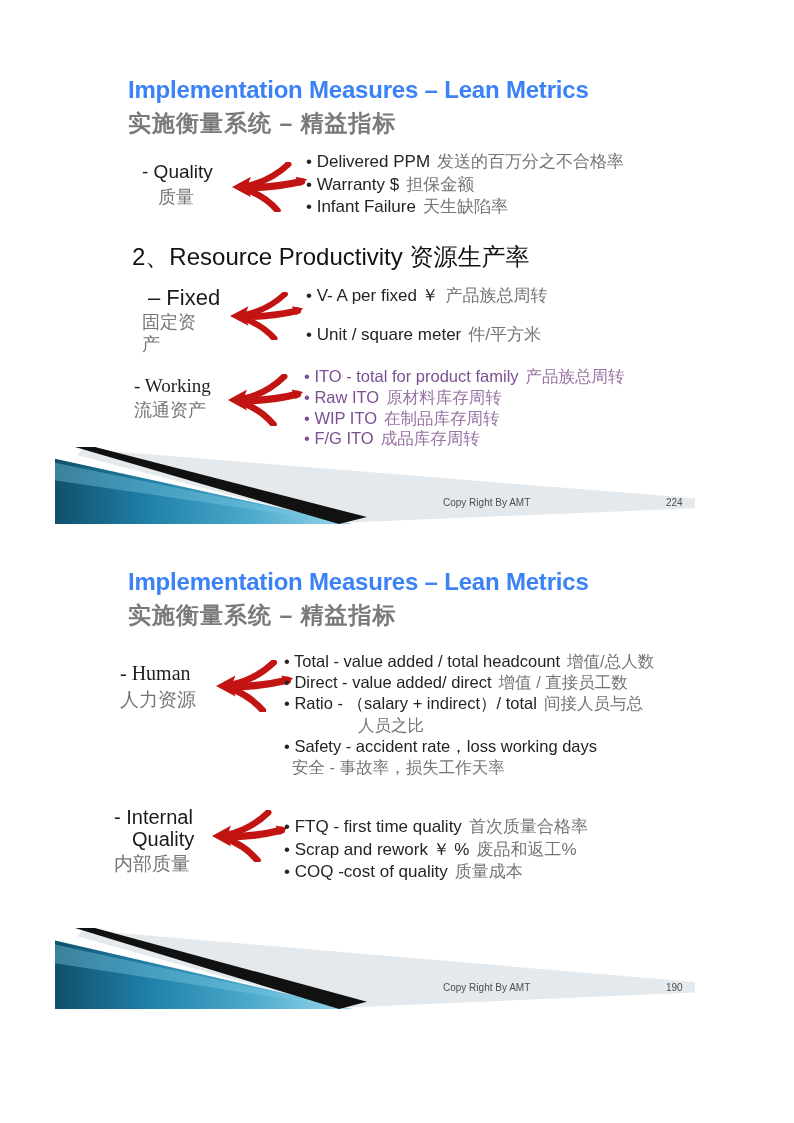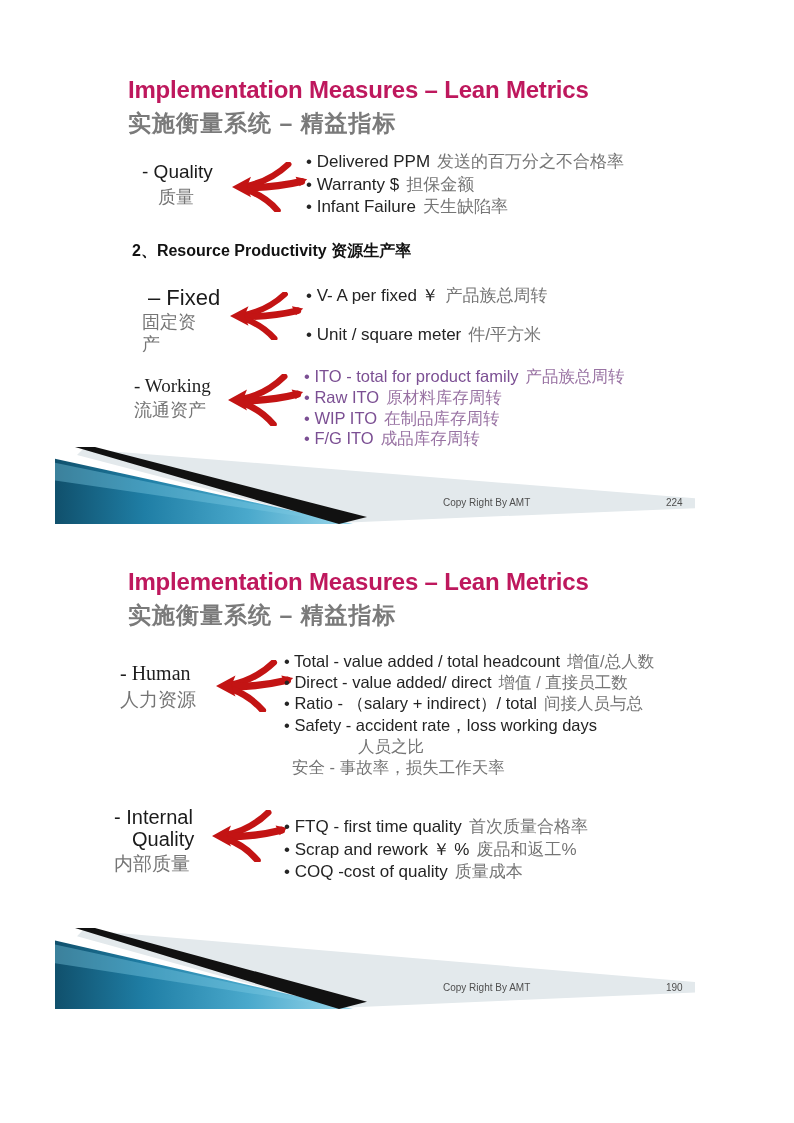--- a/index.html
+++ b/index.html
@@ -1,21 +1,21 @@
 <!DOCTYPE html>
 <html><head>
 <meta charset="utf-8">
 <style>
   html,body{margin:0;padding:0;background:#ffffff;}
   .page{position:relative;width:794px;height:1123px;background:#ffffff;overflow:hidden;
         font-family:"Liberation Sans", sans-serif;}
   .abs{position:absolute;white-space:nowrap;}
-  .title{font-size:24px;font-weight:bold;color:#be185d;letter-spacing:-0.2px;}
+  .title{font-size:24px;font-weight:bold;color:#3b82f6;letter-spacing:-0.2px;}
   .subtitle{font-size:23px;font-weight:bold;color:#7a7a7a;letter-spacing:1px;}
-  .heading{font-size:16px;font-weight:bold;color:#121212;}
+  .heading{font-size:24px;font-weight:normal;color:#121212;}
   .lbl-sans{color:#1b1b1b;}
   .lbl-serif{font-family:"Liberation Serif", serif;color:#1f1f1f;}
   .lbl-zh{font-family:"Liberation Serif", serif;color:#757575;}
   .bullets{font-size:17px;line-height:22.5px;color:#242424;}
   .bullets .zh{color:#757575;margin-left:7px;}
   .bl::before{content:"• ";}
   .bl.cont::before{content:"";}
   .cont{color:#757575;}
   .wk{font-size:16.5px;line-height:20.8px;color:#7b4f93;}
   .wk .zh{color:#9973a3;}
@@ -105,22 +105,22 @@
 
   <div class="abs lbl-serif" style="left:120px;top:662px;font-size:20px">- Human</div>
   <div class="abs lbl-zh" style="left:120px;top:687px;font-size:19px">人力资源</div>
   <svg class="icon" style="left:216px;top:660px" width="78" height="52" viewBox="0 0 92 64" preserveAspectRatio="none">
       <use href="#red-arrow-shape"></use>
     </svg>
   <div class="abs bullets hb" style="left:284px;top:651px">
     <div class="bl"><span class="en">Total - value added / total headcount</span><span class="zh">增值/总人数</span></div>
     <div class="bl"><span class="en">Direct - value added/ direct</span><span class="zh">增值 / 直接员工数</span></div>
     <div class="bl"><span class="en">Ratio - （salary + indirect）/ total</span><span class="zh">间接人员与总</span></div>
+    <div class="bl cont" style="padding-left:74px">人员之比</div>
     <div class="bl"><span class="en">Safety - accident rate，loss working days</span></div>
-    <div class="bl cont" style="padding-left:74px">人员之比</div>
     <div class="bl cont" style="padding-left:8px">安全 - 事故率，损失工作天率</div>
   </div>
 
   <div class="abs lbl-sans" style="left:114px;top:806px;font-size:20px;line-height:22px">- Internal</div>
   <div class="abs lbl-sans" style="left:132px;top:828px;font-size:20px;line-height:22px">Quality</div>
   <div class="abs lbl-zh" style="left:114px;top:851px;font-size:19px">内部质量</div>
   <svg class="icon" style="left:212px;top:810px" width="76" height="52" viewBox="0 0 92 64" preserveAspectRatio="none">
       <use href="#red-arrow-shape"></use>
     </svg>
   <div class="abs bullets" style="left:284px;top:816px">

